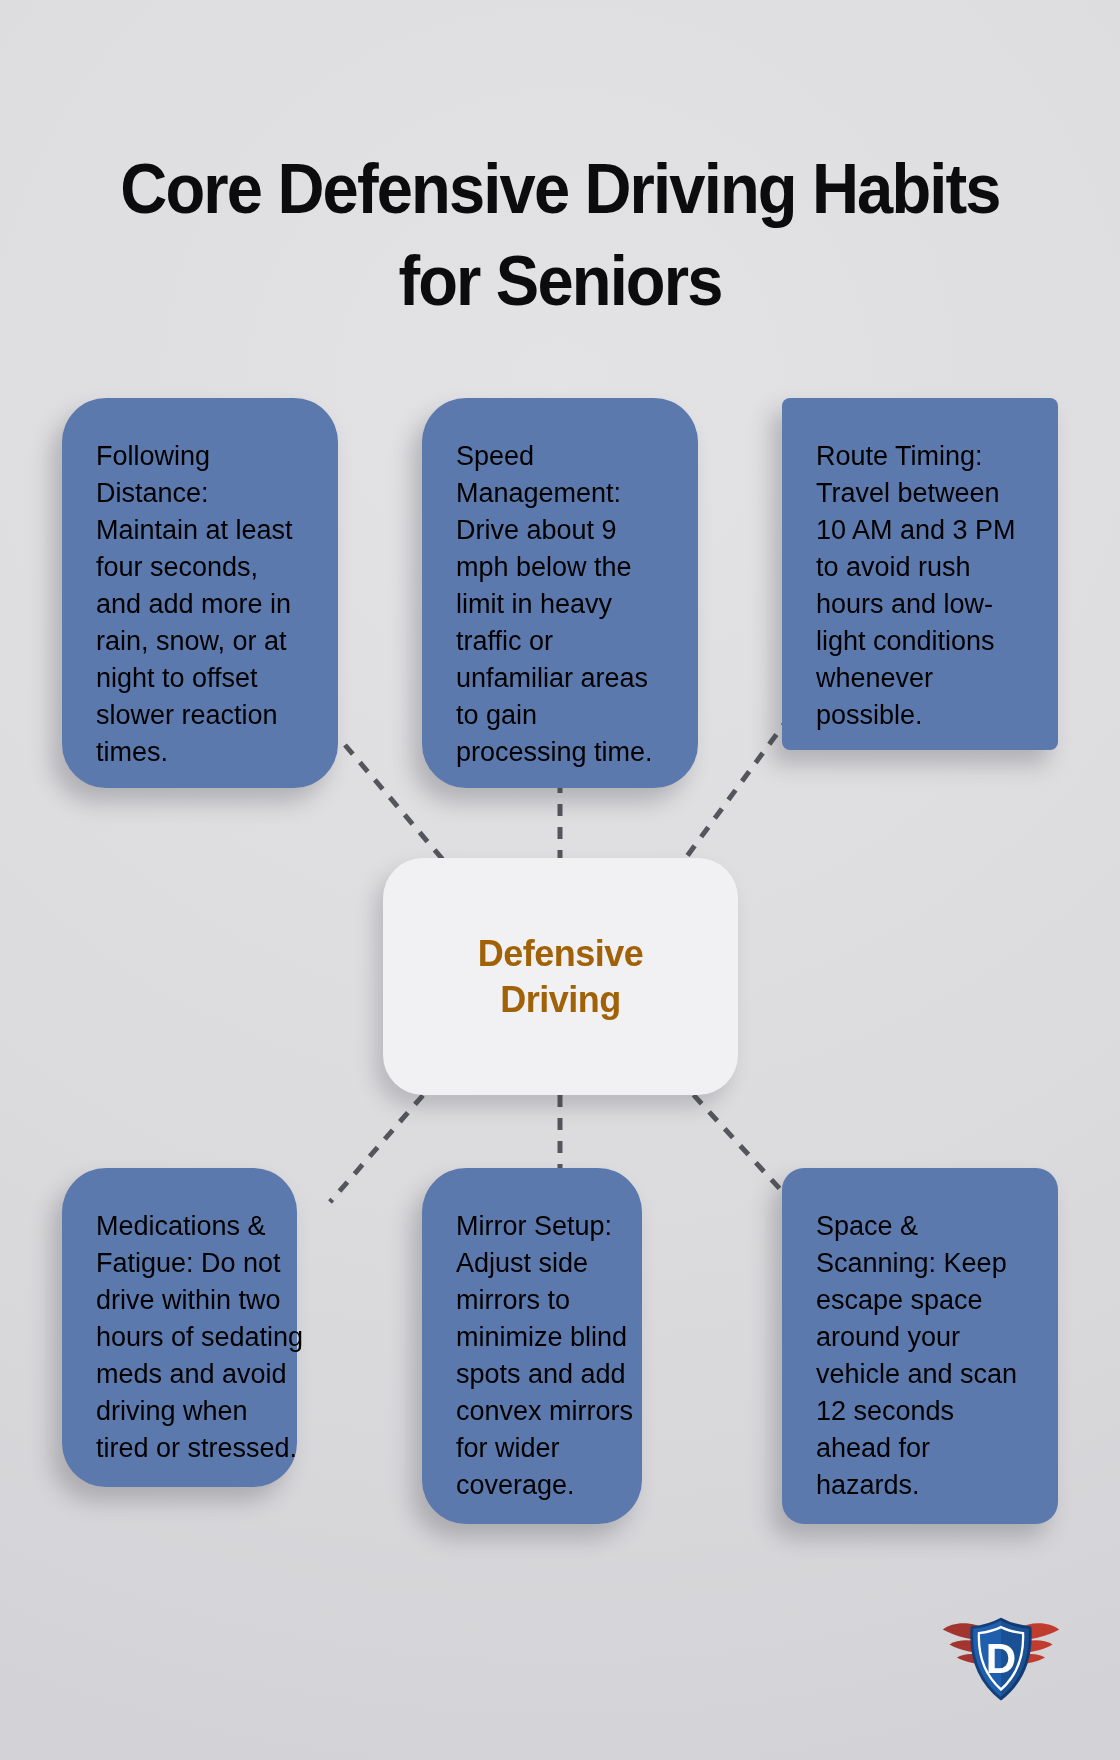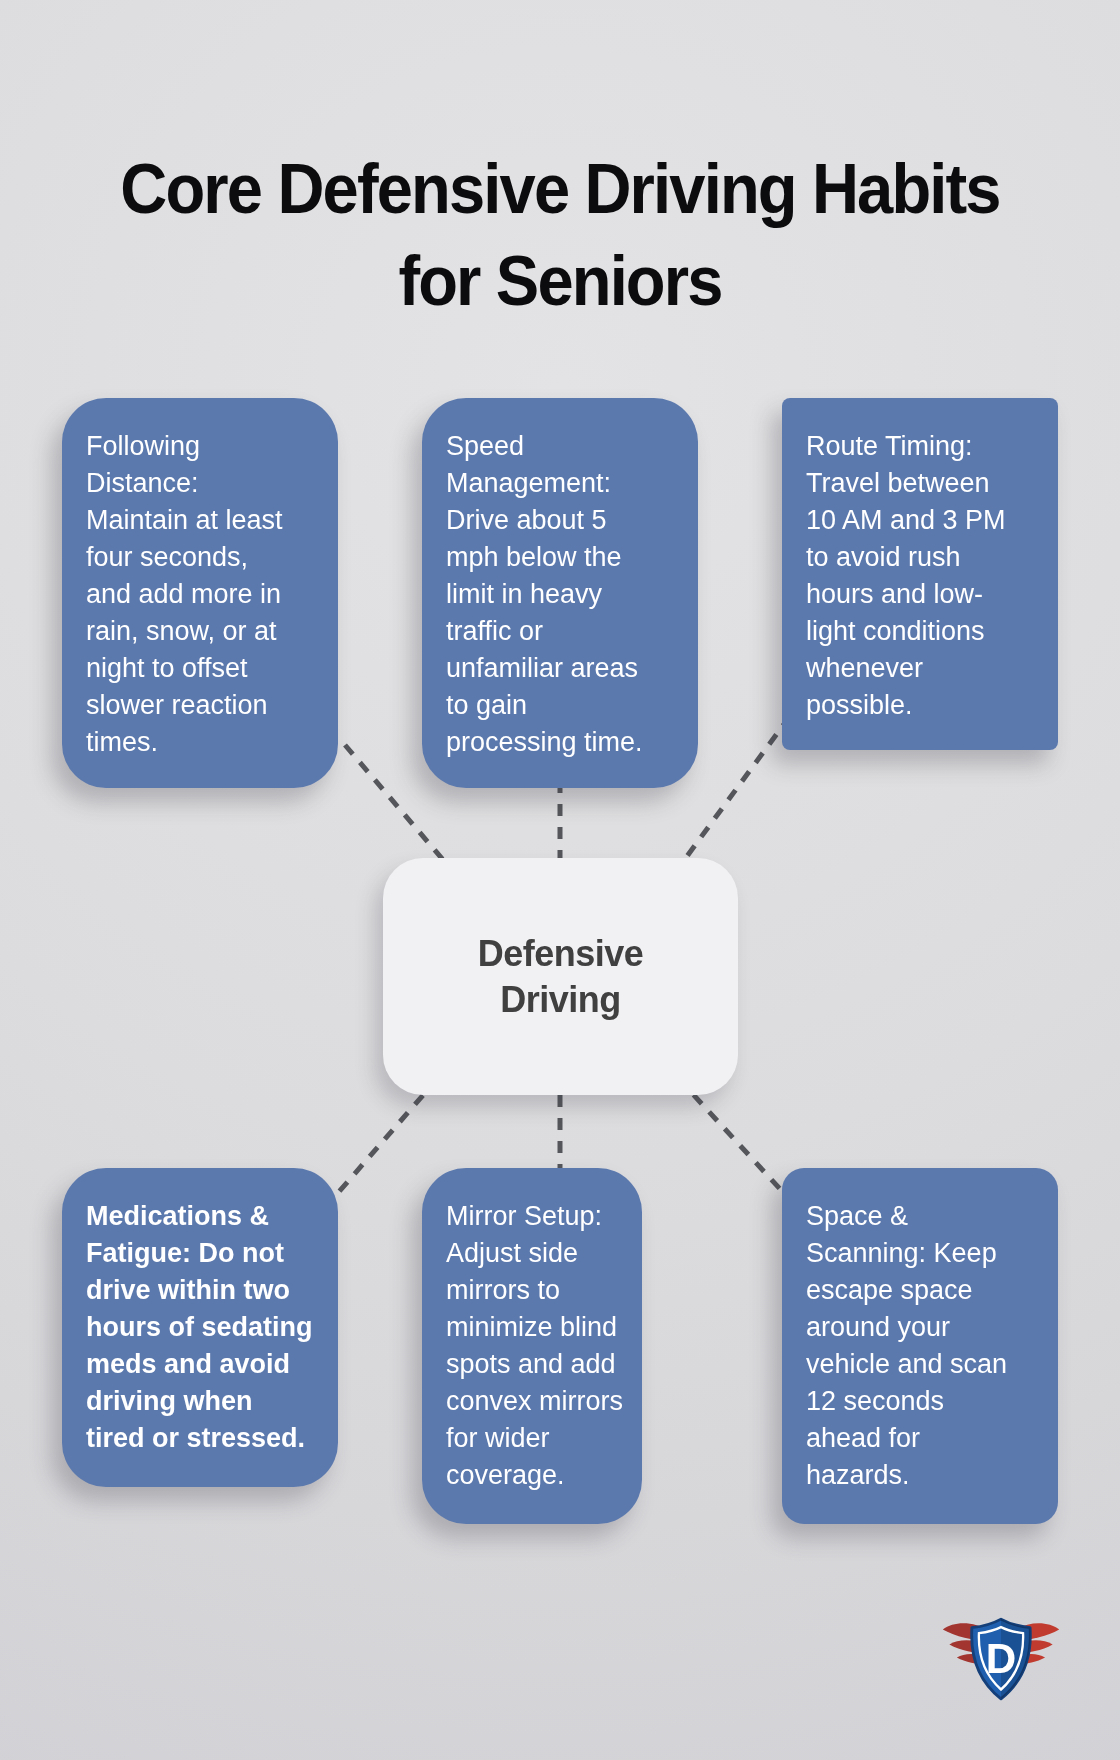--- a/index.html
+++ b/index.html
@@ -29,46 +29,46 @@
   }
   .node{
     position:absolute;z-index:2;
     background:#5c79ae;
     border-radius:44px;
     box-shadow:-10px 14px 22px rgba(60,60,72,.28);
     box-sizing:border-box;
     padding:30px 18px 24px 24px;
   }
   .node .node-text{
-    margin:0;
-    color:#ffffff;
+    margin:10px;
+    color:#000000;
     font-size:27px;
     line-height:37px;
     white-space:pre;
   }
   .b1{left:62px;top:398px;width:276px;height:390px;}
   .b2{left:422px;top:398px;width:276px;height:390px;}
   .b3{left:782px;top:398px;width:276px;height:352px;border-radius:8px;}
-  .b4{left:62px;top:1168px;width:276px;height:319px;font-weight:bold;}
+  .b4{left:62px;top:1168px;width:235px;height:319px;}
   .b5{left:422px;top:1168px;width:220px;height:356px;}
   .b6{left:782px;top:1168px;width:276px;height:356px;border-radius:22px;}
   .center-node{
     position:absolute;z-index:2;
     left:383px;top:858px;width:355px;height:237px;
     background:#f1f1f4;
     border-radius:40px;
     box-shadow:-8px 12px 20px rgba(60,60,72,.22);
     display:flex;align-items:center;justify-content:center;
   }
   .center-node .center-text{
     margin:0;
     font-weight:700;
     font-size:36px;
     line-height:46px;
-    color:#404040;
+    color:#a16207;
     text-align:center;
     letter-spacing:-.5px;
     white-space:pre;
   }
   .brand-logo{position:absolute;z-index:2;left:940px;top:1614px;width:122px;height:90px;}
 </style>
 </head>
 <body>
 
 <div class="canvas">
@@ -93,21 +93,21 @@
 and add more in
 rain, snow, or at
 night to offset
 slower reaction
 times.</p>
   </div>
 
   <div class="node b2">
     <p class="node-text">Speed
 Management:
-Drive about 5
+Drive about 9
 mph below the
 limit in heavy
 traffic or
 unfamiliar areas
 to gain
 processing time.</p>
   </div>
 
   <div class="node b3">
     <p class="node-text">Route Timing:

